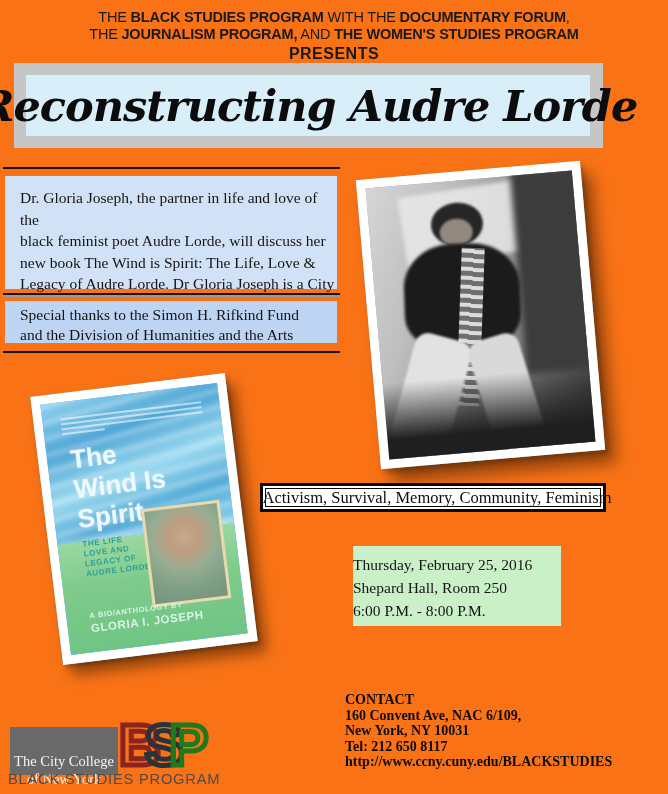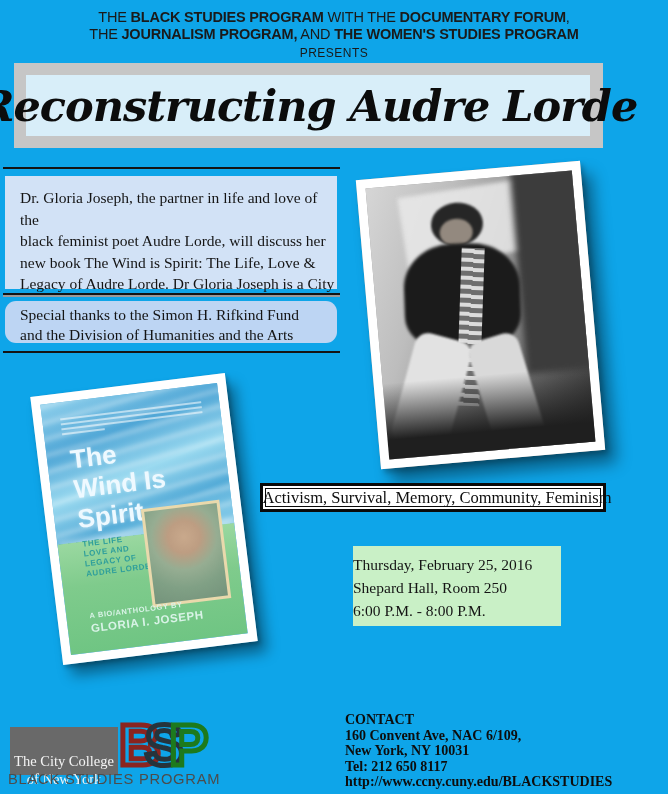--- a/index.html
+++ b/index.html
@@ -1,44 +1,44 @@
 <!DOCTYPE html>
 <html><head>
 <meta charset="utf-8">
 <style>
   html,body{margin:0;padding:0;background:#fff;}
-  .poster{position:relative;width:668px;height:794px;background:#0ea5e9;overflow:hidden;
+  .poster{position:relative;width:668px;height:794px;background:#f97316;overflow:hidden;
           font-family:"Liberation Serif",serif;color:#111;}
 
   
   .header{position:absolute;top:9px;left:0;width:668px;text-align:center;
           font-family:"Liberation Sans",sans-serif;font-size:14.5px;letter-spacing:-0.2px;
           color:#1a1a1a;line-height:17px;}
   .header .b{font-weight:bold;}
-  .presents{font-size:12px;letter-spacing:0.5px;margin-top:2px;}
+  .presents{font-size:16px;letter-spacing:0.5px;margin-top:2px;font-weight:bold;}
 
   
   .title-band{position:absolute;left:14px;top:63px;width:589px;height:85px;background:#c6c6c6;}
   .title-inner{position:absolute;left:12px;top:12px;right:13px;bottom:12px;background:#d8eef9;
                display:flex;align-items:center;justify-content:center;}
   .title-text{font-family:"DejaVu Serif",serif;font-style:italic;font-weight:bold;
               font-size:43px;letter-spacing:-1px;color:#0c0c0c;white-space:nowrap;}
 
   
   .rule{position:absolute;left:3px;width:337px;height:2px;background:#141414;}
   .rule-1{top:167px;}
   .rule-2{top:293px;box-shadow:0 2px 0 #9a9a9a;}
   .rule-3{top:351px;}
 
   
   .about-box{position:absolute;left:5px;top:176px;width:332px;height:113px;background:#d2e2f6;
              font-size:15.5px;line-height:21.5px;color:#141414;padding:0;box-sizing:border-box;}
   .about-box .txt{padding:11px 0 0 15px;}
   .thanks-box{position:absolute;left:5px;top:301px;width:332px;height:42px;background:#bdd5f3;
-              font-size:15.5px;line-height:20px;color:#141414;box-sizing:border-box;border-radius:11px;}
+              font-size:15.5px;line-height:20px;color:#141414;box-sizing:border-box;}
   .thanks-box .txt{padding:4px 0 0 15px;}
 
   
   .book{position:absolute;left:46px;top:384px;width:178px;height:252px;border:9px solid #ffffff;
         transform:rotate(-7deg);box-shadow:8px 12px 14px rgba(0,0,0,0.40),2px 3px 4px rgba(0,0,0,0.25);
         background:#5ab0da;}
   .cover{position:absolute;inset:0;overflow:hidden;
          background:linear-gradient(165deg,#8fd0ec 0%,#4fa6d6 18%,#9bdaf0 34%,#55acd8 48%,#7cc6e6 58%);}
   .cover .streaks{position:absolute;left:-10%;top:-5%;width:120%;height:65%;
         background:repeating-linear-gradient(171deg,rgba(255,255,255,0.30) 0 5px,rgba(255,255,255,0) 5px 16px);
@@ -86,21 +86,21 @@
         background:#ffffff;border:3px solid #0a0a0a;
         box-shadow:inset 0 0 0 2px #ffffff,inset 0 0 0 3px #0a0a0a;
         display:flex;align-items:center;justify-content:center;
         font-size:16.5px;color:#0d0d0d;white-space:nowrap;padding-left:8px;}
 
   
   .event-box{position:absolute;left:353px;top:546px;width:208px;height:80px;background:#c9f0c6;
         font-size:15.5px;line-height:23px;color:#141414;box-sizing:border-box;padding-top:7px;}
 
   
-  .contact{position:absolute;left:345px;top:712px;font-weight:bold;font-size:14px;line-height:15.5px;color:#0d0d0d;}
+  .contact{position:absolute;left:345px;top:692px;font-weight:bold;font-size:14px;line-height:15.5px;color:#0d0d0d;}
 
   
   .ccny-box{position:absolute;left:10px;top:727px;width:108px;height:48px;background:#696969;
         color:#f4f4f4;text-align:center;font-size:14.5px;line-height:18px;box-sizing:border-box;padding-top:25px;}
   .bsp{position:absolute;left:119px;top:716px;font-family:"Liberation Sans",sans-serif;
         font-weight:bold;font-size:58px;line-height:58px;}
   .bsp span{color:transparent;display:inline-block;}
   .bsp-b{-webkit-text-stroke:5px #8a2420;}
   .bsp-s{-webkit-text-stroke:5px #26343c;margin-left:-16px;}
   .bsp-p{-webkit-text-stroke:5px #1d7a1d;margin-left:-14px;}

